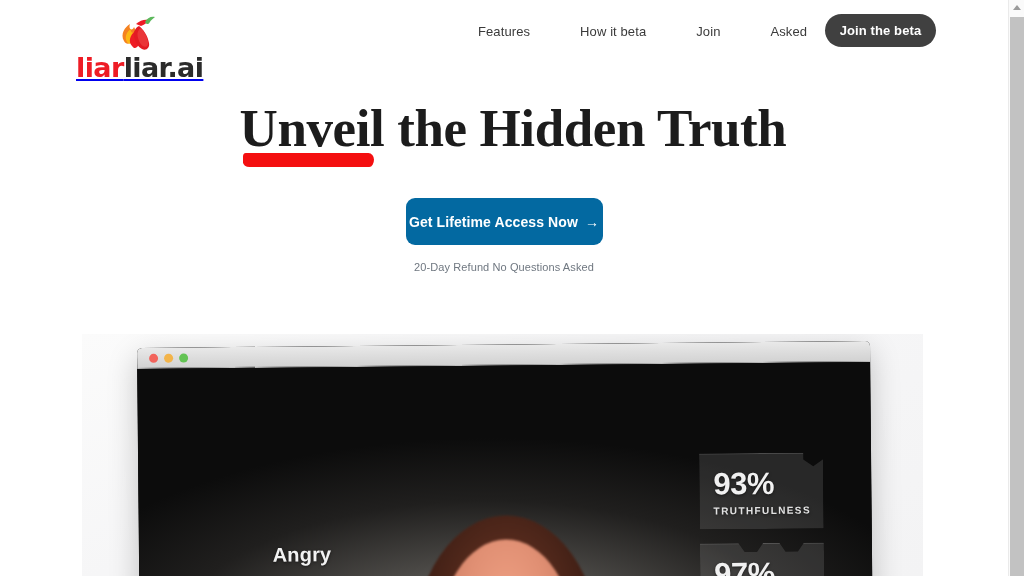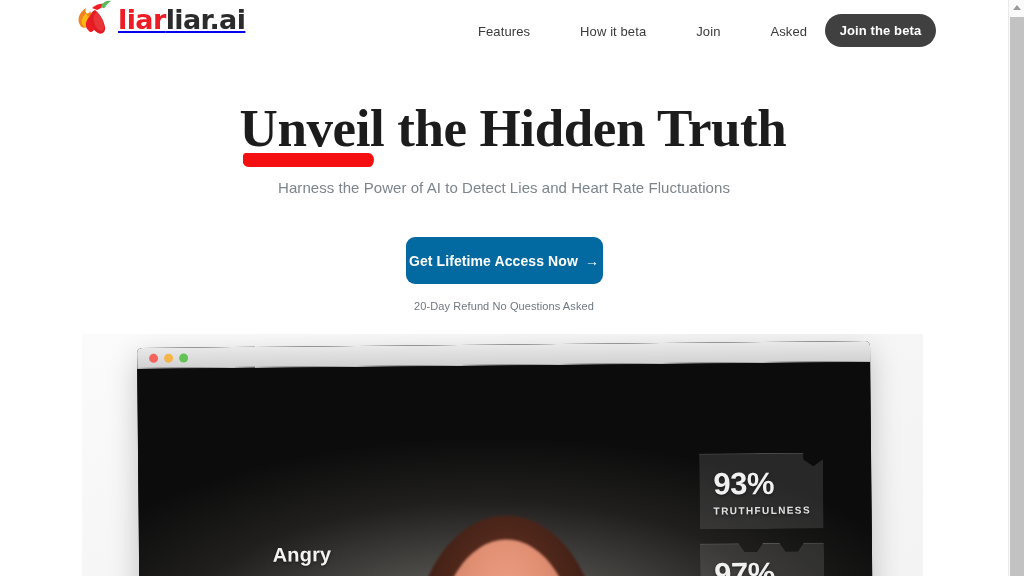--- a/index.html
+++ b/index.html
@@ -16,22 +16,22 @@
     position:absolute; left:0; top:0; width:1008px; height:576px;
     background:#ffffff; overflow:hidden;
   }
 
   
   #header {
     position:absolute; left:0; top:0; width:1008px; height:62px;
     display:flex; align-items:center;
   }
   #logo {
-    position:absolute; left:74px; top:0;
-    display:flex; align-items:center; height:38px;
+    position:absolute; left:74px; top:16px;
+    display:flex; align-items:center; height:38px;flex-direction:column;
   }
   #logo .flame { width:42px; height:38px; position:relative; flex:0 0 auto; }
   #logo .wordmark {
     font-family:"DejaVu Sans", sans-serif;
     font-size:27px; font-weight:700; letter-spacing:-0.6px;
     line-height:1; margin-left:2px; white-space:nowrap;
   }
   #logo .wm-red { color:#ee1c25; }
   #logo .wm-dark { color:#2b2b2b; }
 
@@ -227,21 +227,20 @@
 
       <button id="join-beta">Join the beta</button>
     </div>
 
     <div id="hero">
 
       <div id="headline-wrap">
         <h1 id="headline"><span class="hl-underlined"><span>Unveil</span><span id="underline-stroke"></span></span><span> the Hidden Truth</span></h1>
       </div>
 
-      <p id="subtitle">Harness the Power of AI to Detect Lies and Heart Rate Fluctuations</p>
 
       <div id="cta-wrap">
         <button id="cta-button">
           <span>Get Lifetime Access Now</span>
           <span>→</span>
         </button>
       </div>
 
       <p id="cta-sub">20-Day Refund No Questions Asked</p>
     </div>

